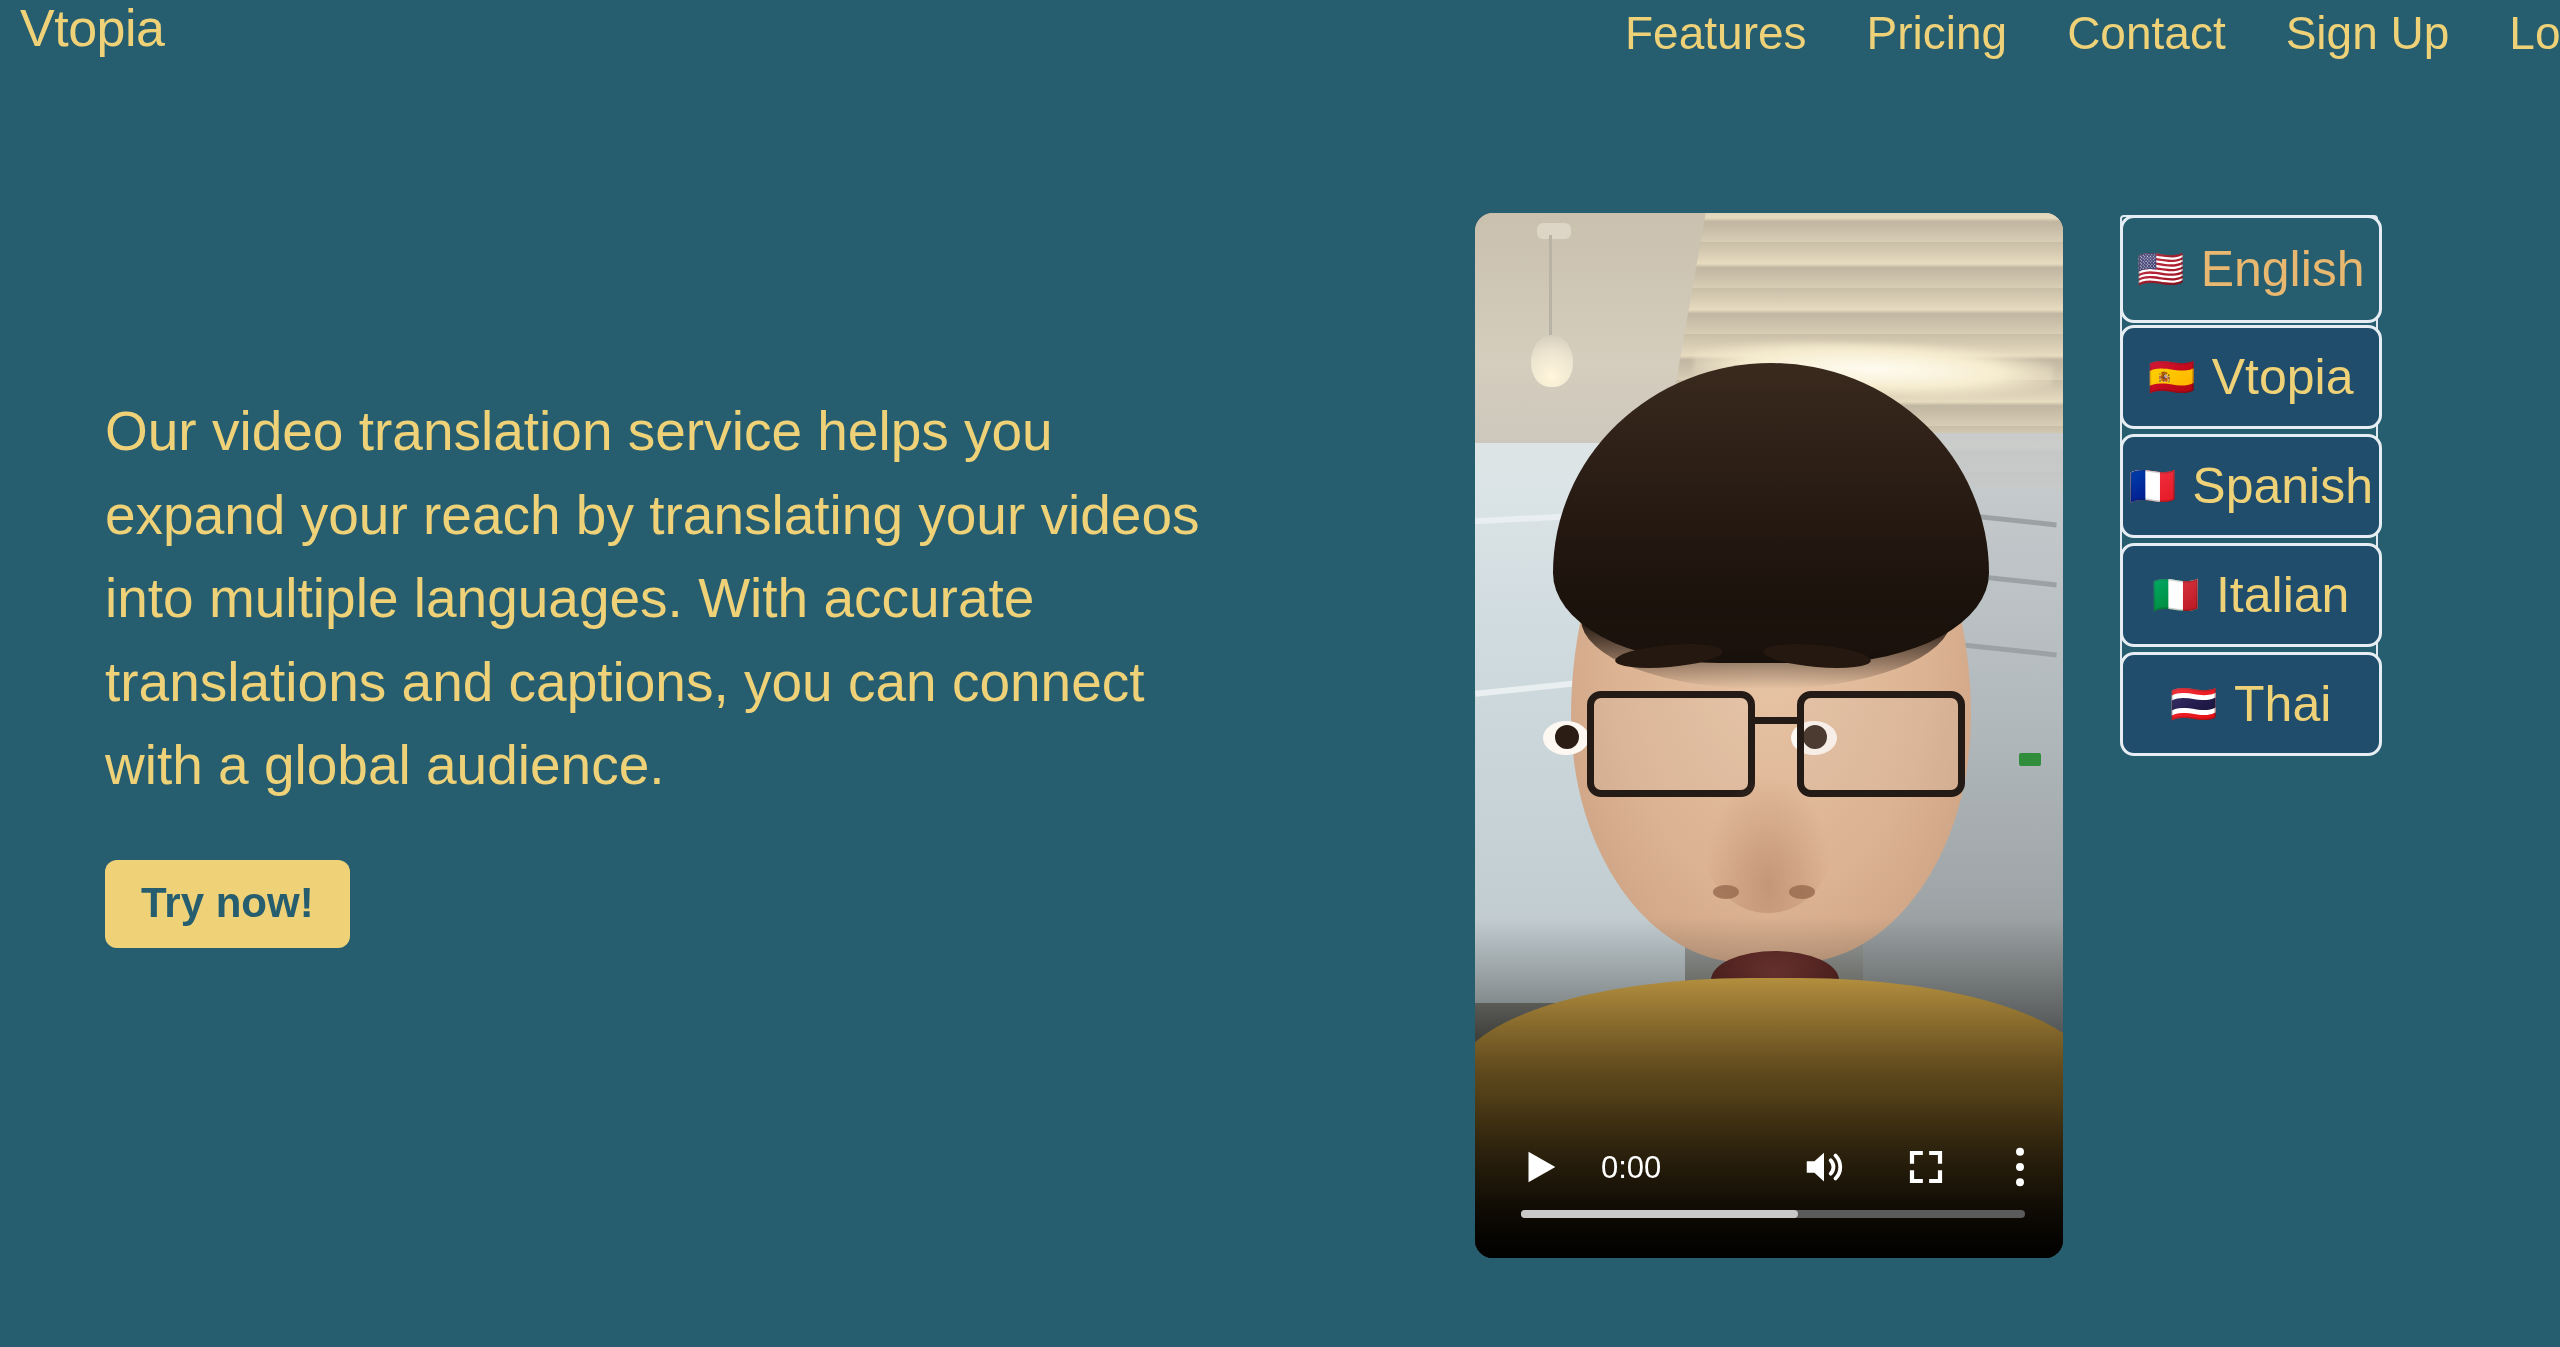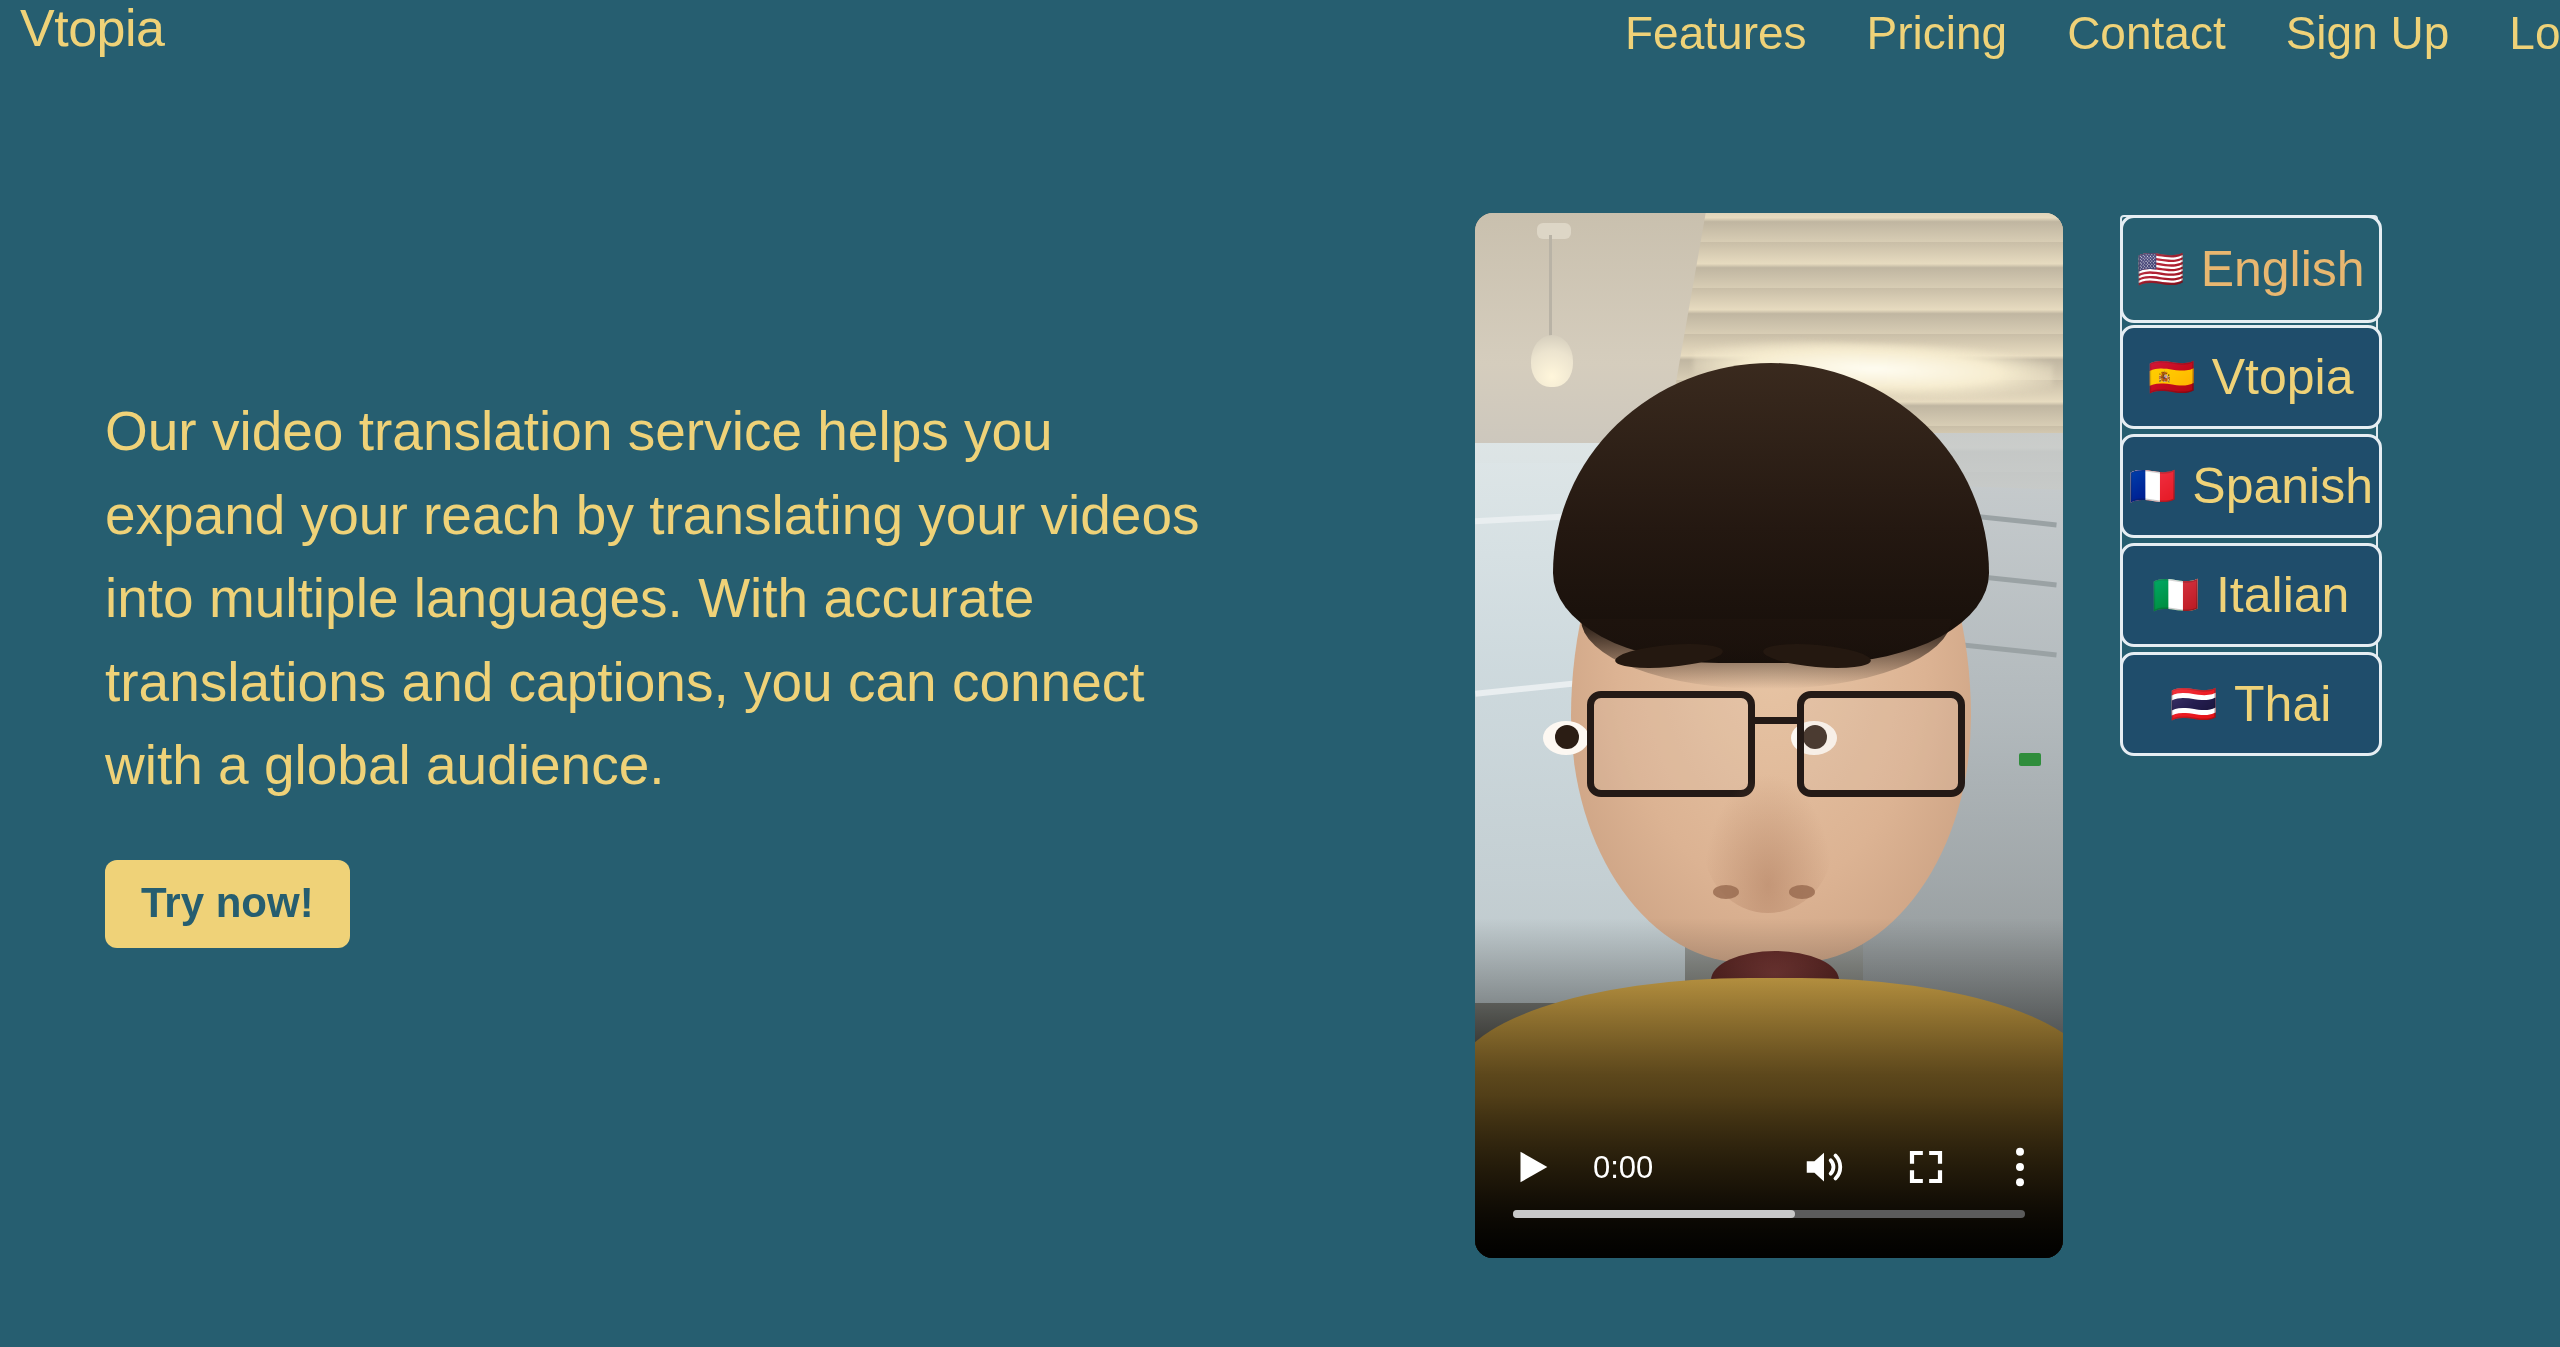--- a/index.html
+++ b/index.html
@@ -303,21 +303,21 @@
   .scene-dim {
     position: absolute;
     left: 0; right: 0; bottom: 0;
     height: 340px;
     background: linear-gradient(180deg, rgba(0,0,0,0) 0%, rgba(0,0,0,.55) 46%, rgba(0,0,0,.93) 100%);
   }
 
   
   .video-controls {
     position: absolute;
-    left: 0; right: 0; bottom: 0;
+    left: 8px; right: 0; bottom: 0;
     height: 150px;
   }
   .controls-row {
     position: absolute;
     left: 22px; right: 22px;
     top: 30px;
     height: 58px;
     display: flex;
     align-items: center;
   }

